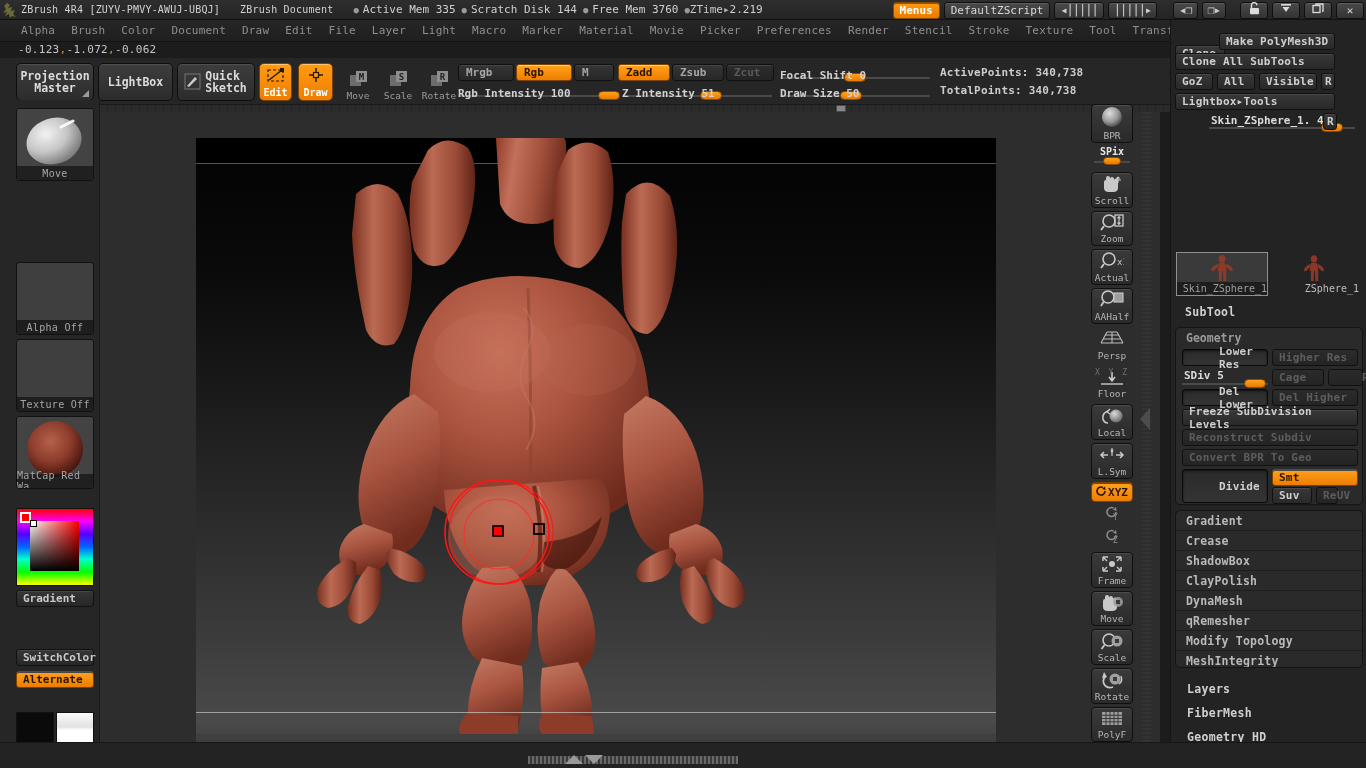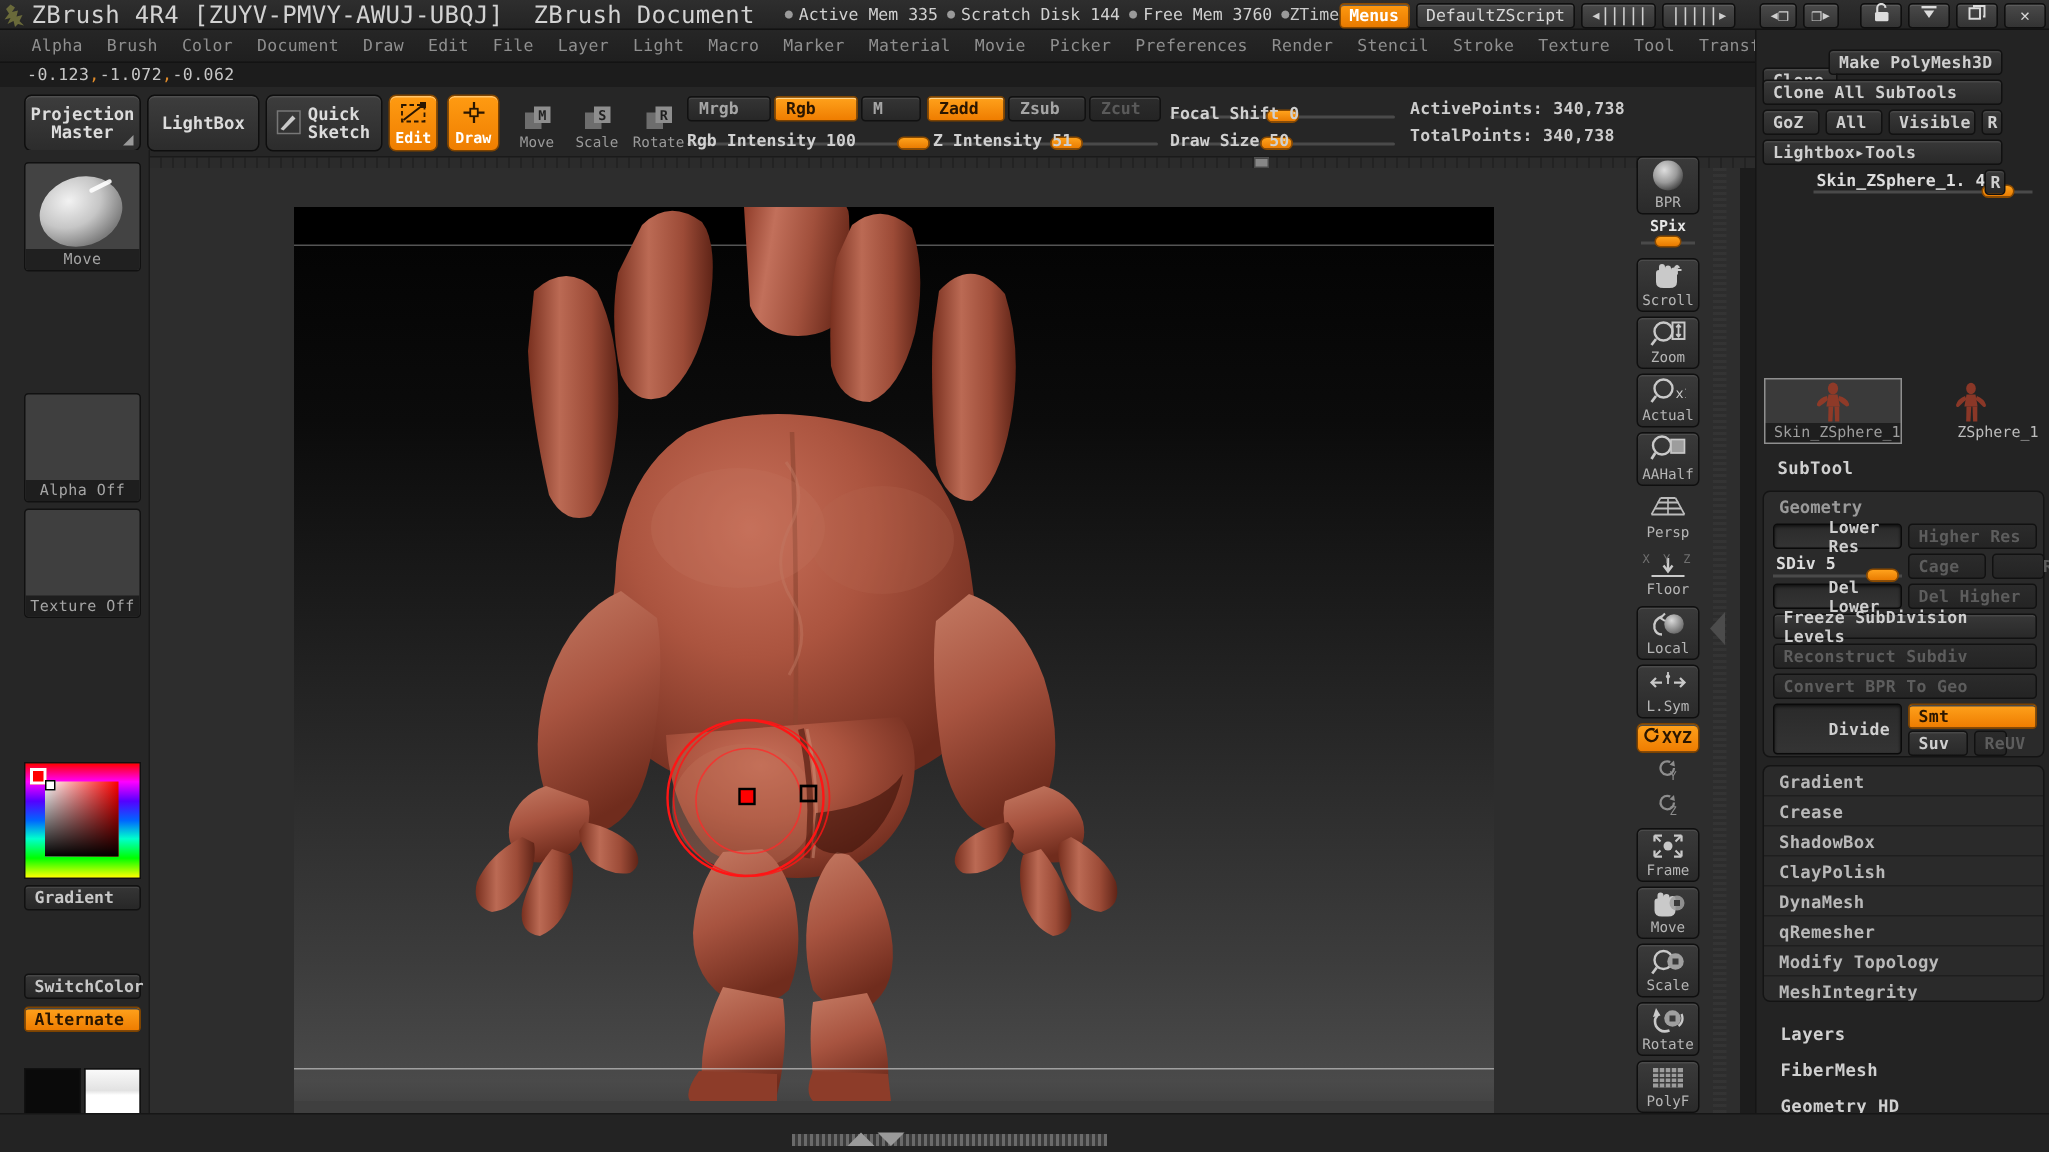--- a/index.html
+++ b/index.html
@@ -14,21 +14,21 @@
   
   #titlebar{
     position:absolute; left:0; top:0; width:1366px; height:20px;
     background:linear-gradient(#2e2e2e,#242424);
     border-bottom:1px solid #121212;
     display:flex; align-items:center; gap:0px;
     font-size:11px; color:#cfcfcf; white-space:nowrap;
   }
   .zlogo{ width:20px; height:18px; margin-left:1px; position:relative; flex:0 0 auto;}
   .zlogo svg{ display:block; }
-  .title-txt{ font-size:16px; color:#d2d2d2; letter-spacing:.2px; }
+  .title-txt{ font-size:10px; color:#d2d2d2; letter-spacing:.2px; }
   .title-sep{ display:inline-block; width:10px; }
   .bullet{ color:#9a9a9a; font-size:9px; }
   .stat{ color:#d0d0d0; }
   .ztime-tag{ color:#c9c9c9; }
   .arrowglyph{ color:#b0b0b0; }
 
   #titleright{
     position:absolute; right:2px; top:1px; height:18px;
     display:flex; align-items:center; gap:4px;
   }
@@ -540,20 +540,36 @@
 
 
     <div class="palbox" style="top:162px; height:73px; background:#3f3f3f;">
       <div class="palcap">Alpha Off</div>
     </div>
 
     <div class="palbox" style="top:239px; height:73px; background:#3f3f3f;">
       <div class="palcap">Texture Off</div>
     </div>
 
+    <div class="palbox" style="top:316px; height:73px;">
+      <div class="palthumb">
+        <svg width="76" height="71" viewBox="0 0 76 71">
+          <defs>
+            <radialGradient id="mcr" cx="42%" cy="36%" r="65%">
+              <stop offset="0%" stop-color="#b4604c"></stop>
+                <stop offset="55%" stop-color="#8e3d2c"></stop>
+              <stop offset="100%" stop-color="#46150e"></stop>
+            </radialGradient>
+          </defs>
+          <rect width="76" height="71" fill="#434343"></rect>
+          <circle cx="38" cy="32" r="28" fill="url(#mcr)"></circle>
+        </svg>
+      </div>
+      <div class="palcap">MatCap Red Wa</div>
+    </div>
 
     <div id="cpick">
       <div class="hue"></div>
       <div class="sq"></div>
       <div class="sw1"></div>
       <div class="sw2"></div>
     </div>
 
     <div class="leftbtn" style="top:490px;">Gradient</div>
     <div id="swblk"></div>

